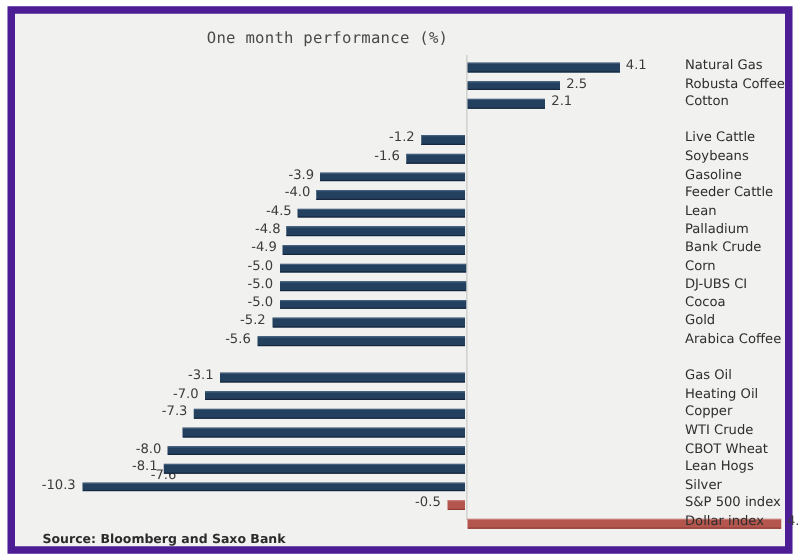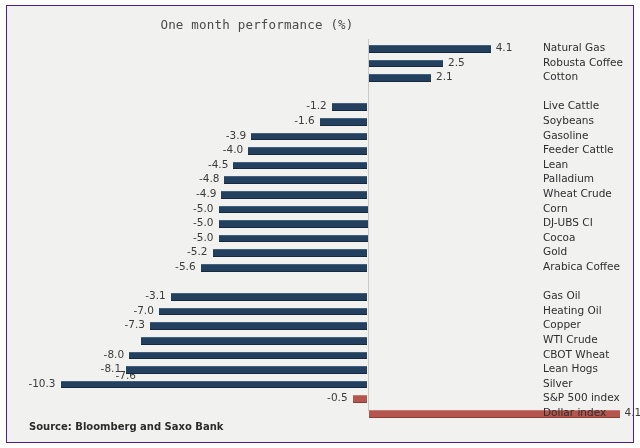--- a/index.html
+++ b/index.html
@@ -16,21 +16,21 @@
     font-family: "DejaVu Sans", sans-serif;
   }
   
   .chart-frame {
     position: absolute;
     left: 6px;
     top: 5px;
     width: 628px;
     height: 438px;
     background: #f1f1f0;
-    border: 1px solid #4c1d95;
+    border: 6px solid #4c1d95;
     box-sizing: border-box;
   }
   .chart-title {
     position: absolute;
     left: 0;
     top: 11px;
     width: 500px;
     text-align: center;
     font-family: "DejaVu Sans Mono", monospace;
     font-size: 12.5px;
@@ -156,21 +156,21 @@
           <div class="cat-label">Lean</div>
         </div>
         <div class="row" style="top: 167.4px; padding-left: 16px;">
           <div class="bar neg" style="left: 217.46px; width: 143.04px;"></div>
           <div class="value" style="left: 184.46px; width: 28px; text-align: right;">-4.8</div>
           <div class="cat-label">Palladium</div>
         </div>
         <div class="row" style="top: 182px;">
           <div class="bar neg" style="left: 214.48px; width: 146.02px;"></div>
           <div class="value" style="left: 181.48px; width: 28px; text-align: right;">-4.9</div>
-          <div class="cat-label">Wheat Crude</div>
+          <div class="cat-label">Bank Crude</div>
         </div>
         <div class="row" style="top: 196.6px;">
           <div class="bar neg" style="left: 211.5px; width: 149px;"></div>
           <div class="value" style="left: 178.5px; width: 28px; text-align: right;">-5.0</div>
           <div class="cat-label">Corn</div>
         </div>
         <div class="row" style="top: 211.2px;">
           <div class="bar neg" style="left: 211.5px; width: 149px;"></div>
           <div class="value" style="left: 178.5px; width: 28px; text-align: right;">-5.0</div>
           <div class="cat-label">DJ-UBS CI</div>

